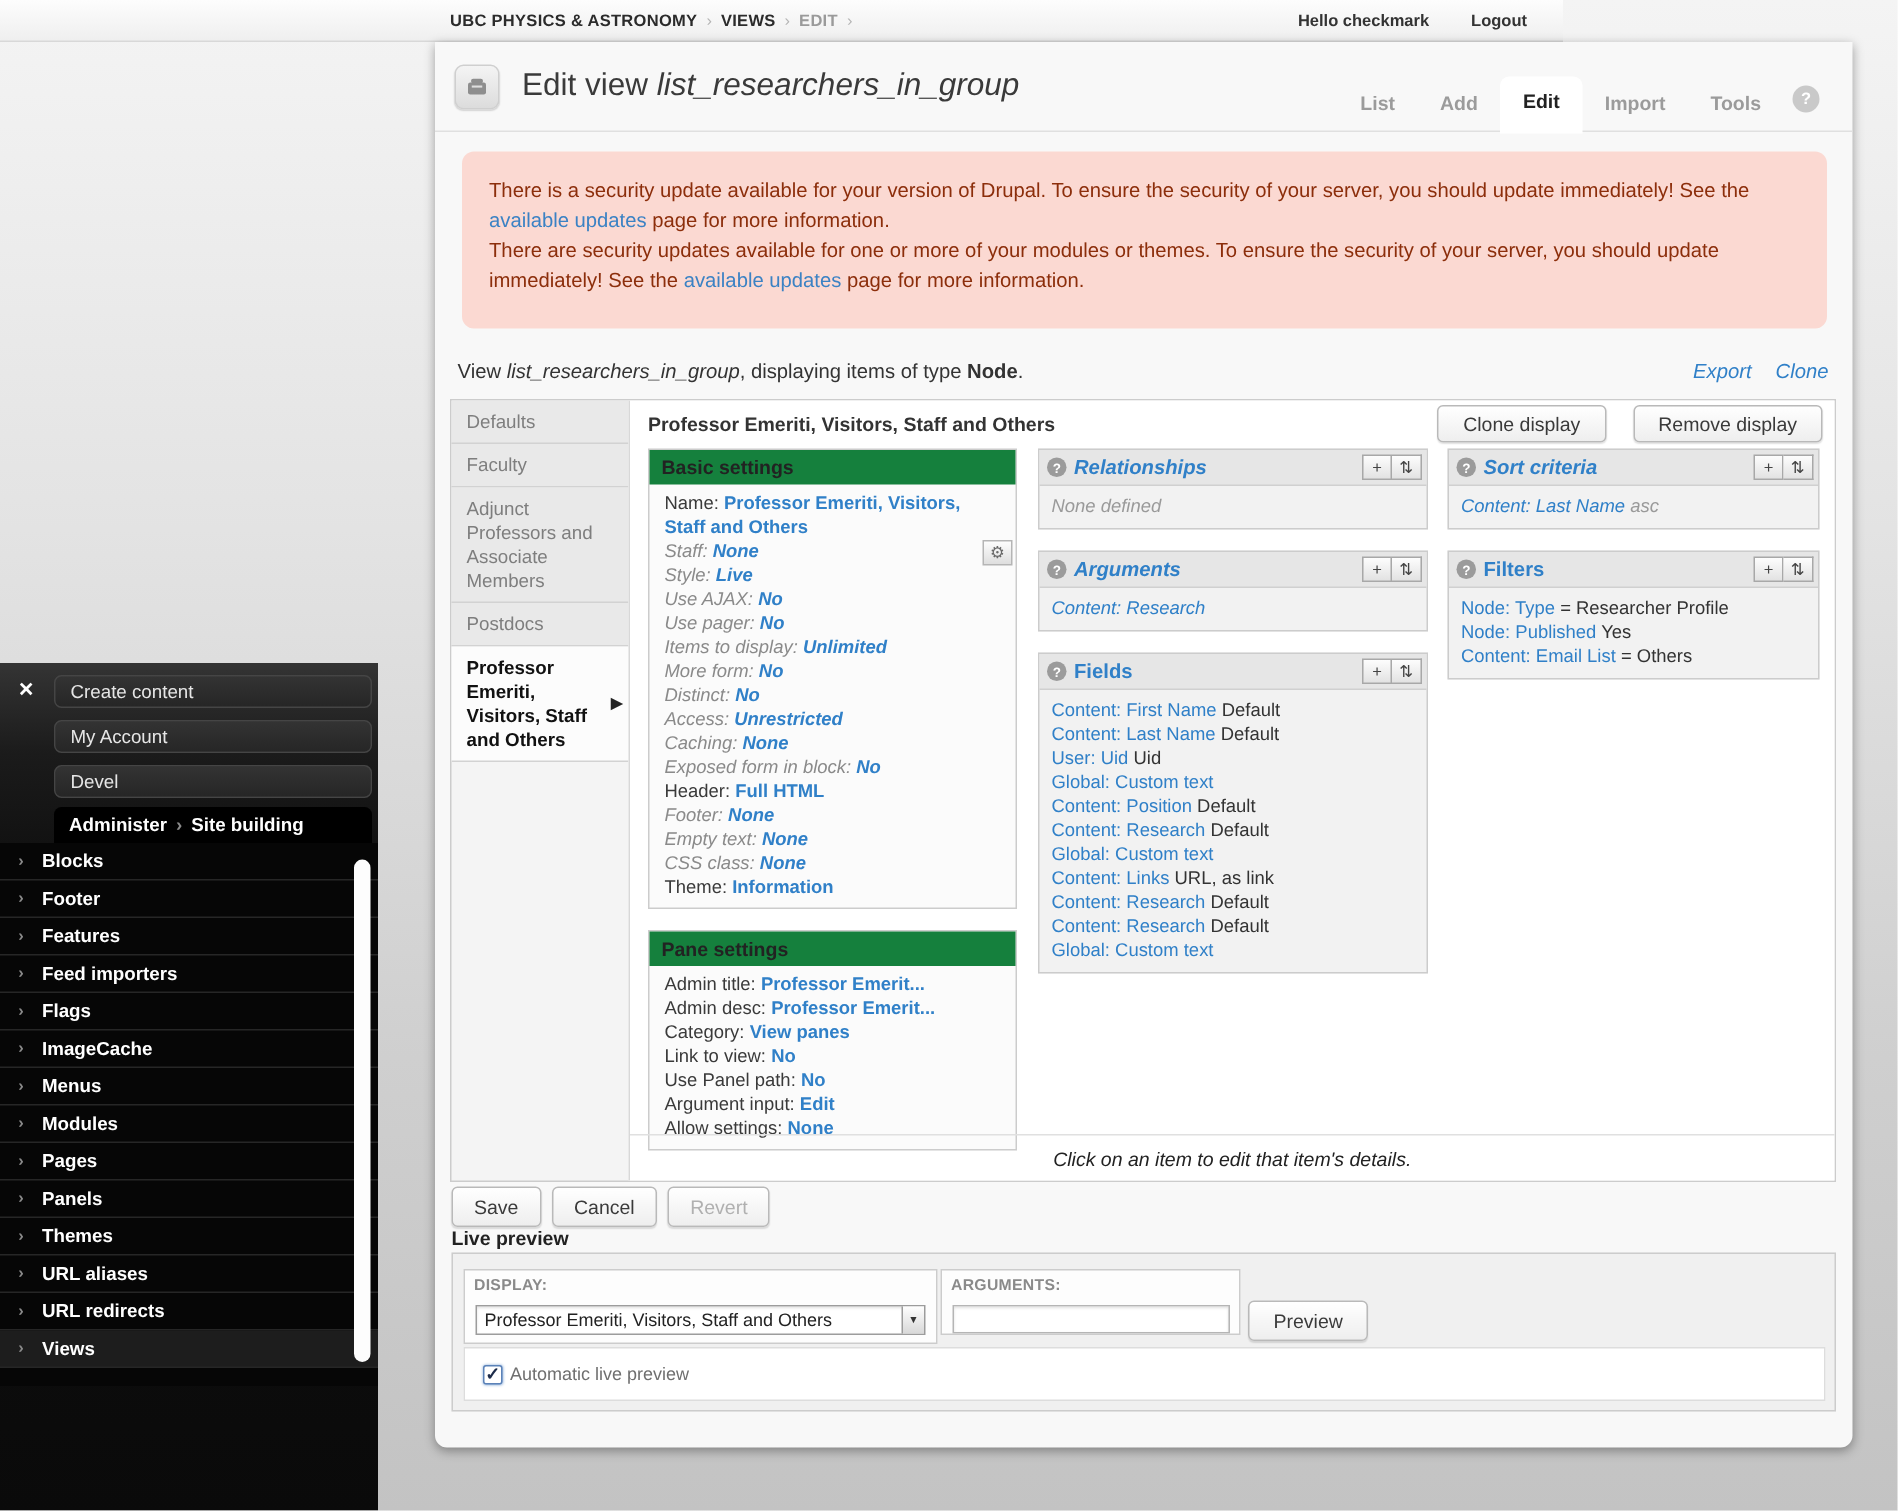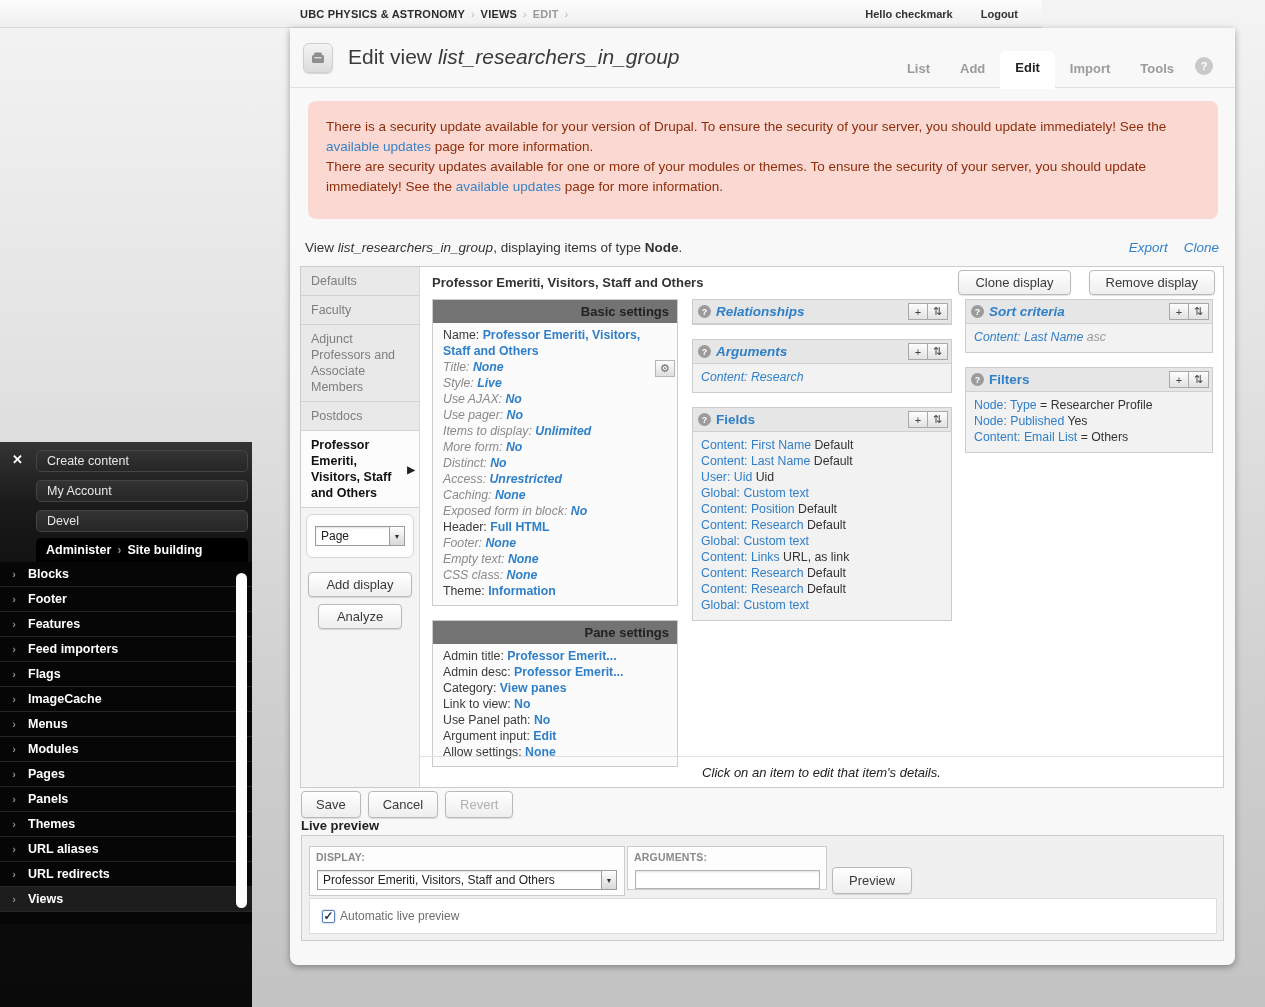--- a/index.html
+++ b/index.html
@@ -83,21 +83,21 @@
   .vh-btns { margin-left:auto; display:flex; gap:18px; }
   .vh-btns .btn { padding:4px 16px; }
 
   .col { position:absolute; top:32px; }
   .col1 { left:12px; width:246px; }
   .col2 { left:272px; width:260px; }
   .col3 { left:545px; width:248px; }
 
   
   .spanel { border:1px solid #ccc; background:#fbfbfb; position:relative; margin-bottom:14px; }
-  .spanel-head { background:#737373; font-size:13px; font-weight:bold; color:#222; padding:4px 8px;text-align:right; }
+  .spanel-head { background:#15803d; font-size:13px; font-weight:bold; color:#222; padding:4px 8px; }
   .spanel-body { padding:4px 0 6px; }
   .bs-row { font-size:12.3px; line-height:16px; padding:0 14px 0 10px; color:#3a3a3a; }
   .bs-row .bs-value { color:#3080c8; font-weight:bold; }
   .bs-row.inh { font-style:italic; }
   .bs-row.inh .bs-label { color:#8a8a8a; }
   .gear-btn { position:absolute; right:2px; top:60px; width:20px; height:17px;
     background:linear-gradient(#fdfdfd,#dedede); border:1px solid #b5b5b5; font-size:11px;
     color:#6a6a6a; display:flex; align-items:center; justify-content:center; padding:0; cursor:pointer; }
 
   
@@ -228,48 +228,38 @@
 
     <div class="vtabs">
       <div class="vtab">Defaults</div>
       <div class="vtab">Faculty</div>
       <div class="vtab">Adjunct Professors and Associate Members</div>
       <div class="vtab">Postdocs</div>
       <div class="vtab active">
         <span>Professor Emeriti, Visitors, Staff and Others</span>
         <span class="arrow">▶</span>
       </div>
-      <div class="vtab-tools">
-        <div class="select-box">
-          <div class="fselect">
-            <span class="stext">Page</span>
-            <span class="sarrow">▼</span>
-          </div>
-        </div>
-        <button class="btn add-display">Add display</button>
-        <button class="btn analyze">Analyze</button>
-      </div>
     </div>
 
     <div class="varea">
       <div class="varea-head">
         <span class="vh-title">Professor Emeriti, Visitors, Staff and Others</span>
         <span class="vh-btns">
           <button class="btn">Clone display</button>
           <button class="btn">Remove display</button>
         </span>
       </div>
 
       <div class="col col1">
         <div class="spanel">
           <div class="spanel-head">Basic settings</div>
           <button class="gear-btn">⚙</button>
           <div class="spanel-body">
             <div class="bs-row"><span class="bs-label">Name:</span> <a class="bs-value">Professor Emeriti, Visitors, Staff and Others</a></div>
-            <div class="bs-row inh"><span class="bs-label">Title:</span> <a class="bs-value">None</a></div>
+            <div class="bs-row inh"><span class="bs-label">Staff:</span> <a class="bs-value">None</a></div>
             <div class="bs-row inh"><span class="bs-label">Style:</span> <a class="bs-value">Live</a></div>
             <div class="bs-row inh"><span class="bs-label">Use AJAX:</span> <a class="bs-value">No</a></div>
             <div class="bs-row inh"><span class="bs-label">Use pager:</span> <a class="bs-value">No</a></div>
             <div class="bs-row inh"><span class="bs-label">Items to display:</span> <a class="bs-value">Unlimited</a></div>
             <div class="bs-row inh"><span class="bs-label">More form:</span> <a class="bs-value">No</a></div>
             <div class="bs-row inh"><span class="bs-label">Distinct:</span> <a class="bs-value">No</a></div>
             <div class="bs-row inh"><span class="bs-label">Access:</span> <a class="bs-value">Unrestricted</a></div>
             <div class="bs-row inh"><span class="bs-label">Caching:</span> <a class="bs-value">None</a></div>
             <div class="bs-row inh"><span class="bs-label">Exposed form in block:</span> <a class="bs-value">No</a></div>
             <div class="bs-row"><span class="bs-label">Header:</span> <a class="bs-value">Full HTML</a></div>
@@ -297,20 +287,23 @@
       <div class="col col2">
         <div class="lpanel">
           <div class="lpanel-head">
             <span class="help-dot">?</span>
             <a class="lpanel-title it">Relationships</a>
             <span class="head-btns">
               <button class="mini-btn">+</button>
               <button class="mini-btn">⇅</button>
             </span>
           </div>
+          <div class="lpanel-body">
+            <div class="empty-row">None defined</div>
+          </div>
         </div>
 
         <div class="lpanel">
           <div class="lpanel-head">
             <span class="help-dot">?</span>
             <a class="lpanel-title it">Arguments</a>
             <span class="head-btns">
               <button class="mini-btn">+</button>
               <button class="mini-btn">⇅</button>
             </span>

